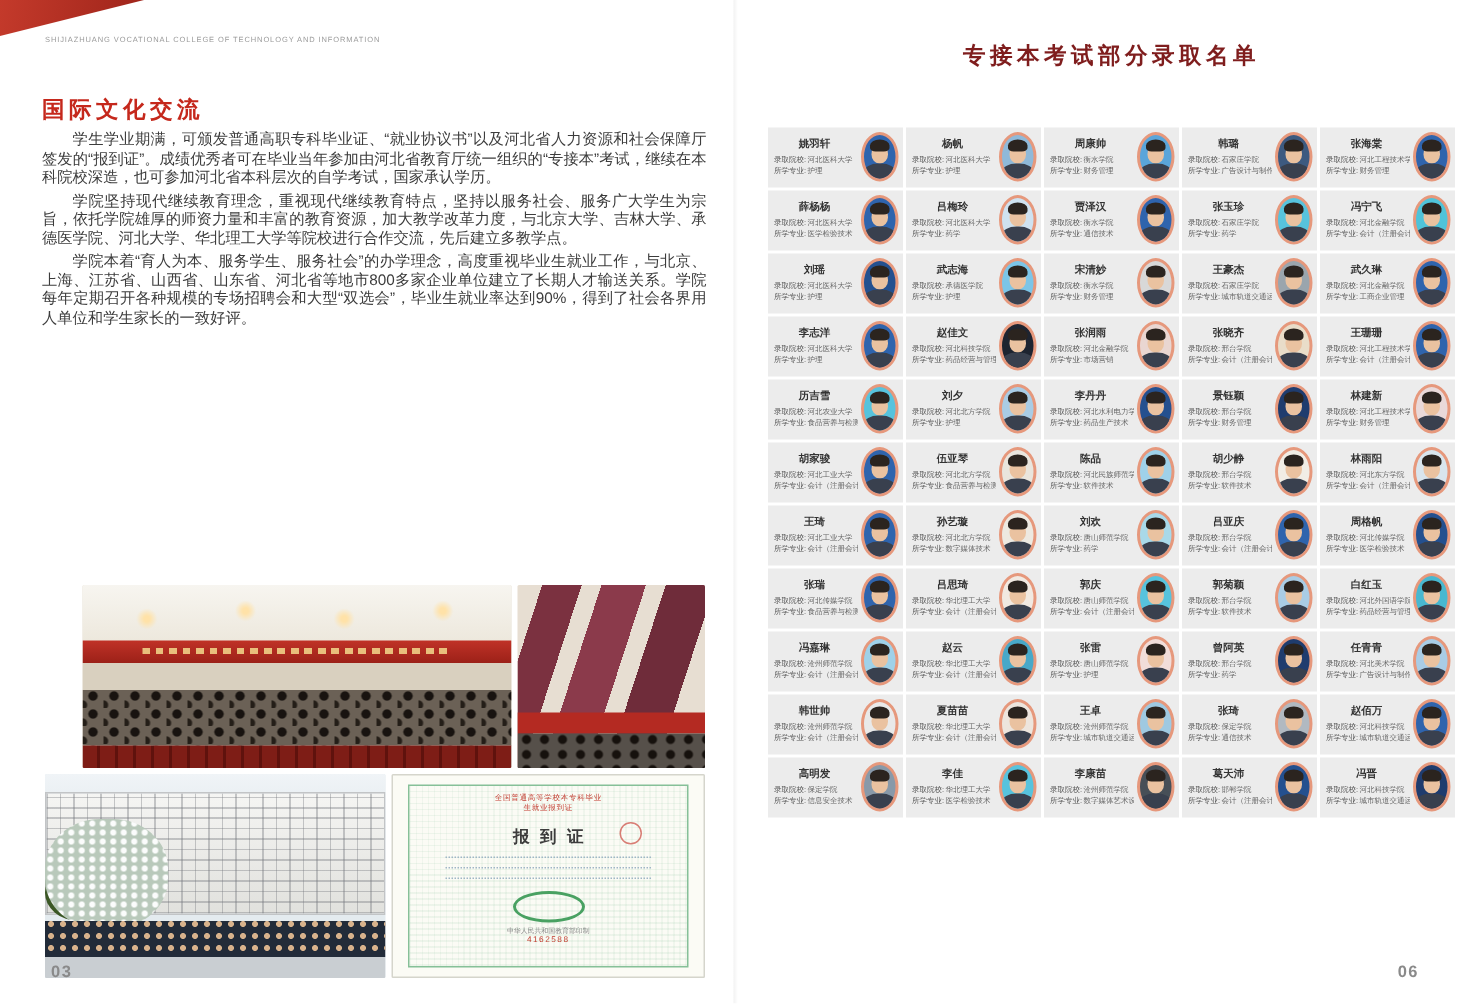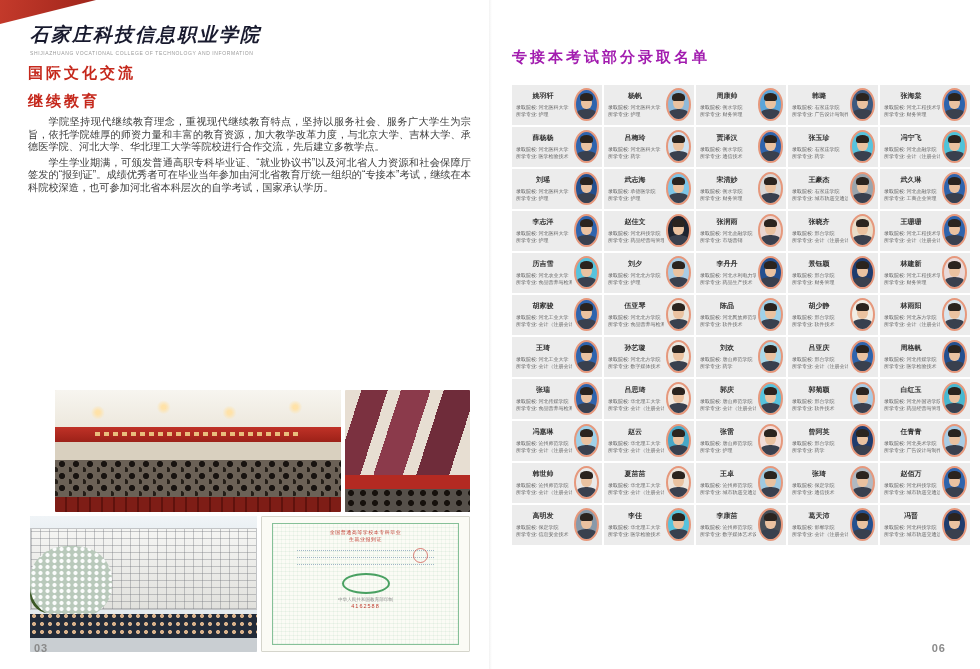--- a/index.html
+++ b/index.html
@@ -72,23 +72,23 @@
   .cert-title{font-family:"Liberation Serif","DejaVu Serif",serif;font-weight:700;font-size:11px;
     letter-spacing:7px;text-indent:7px;color:#3c3c3c;margin:6px 0 2px}
   .cert-line{width:74%;margin:6px auto 0;border-bottom:1px dotted #9fb6c6;height:0}
   .cert-oval{width:48px;height:21px;border:2px solid #49a162;border-radius:50%;margin:8px auto 3px}
   .cert-footer{font-size:4.6px;color:#8a8a8a}
   .cert-serial{font-size:5.5px;color:#c23c30;letter-spacing:1px;margin-top:1px}
   .cert-seal{position:absolute;right:16%;top:20%;width:15px;height:15px;
     border:1.5px solid rgba(200,60,50,.65);border-radius:50%}
 
   
-  .rp-title{position:absolute;left:512px;top:48px;width:458px;text-align:left;
+  .rp-title{position:absolute;left:512px;top:28px;width:458px;text-align:center;
     font-family:"Liberation Serif","DejaVu Serif",serif;font-weight:700;font-size:15px;
-    letter-spacing:3px;color:#a21caf}
+    letter-spacing:3px;color:#7f1d1d}
   .grid{position:absolute;left:512px;top:85px;width:458px;display:grid;
     grid-template-columns:repeat(5,1fr);gap:2px;grid-auto-rows:40px}
   .cell{position:relative;background:#ececec;padding:3px 4px;overflow:hidden}
   .s-name{width:54px;text-align:center;font-size:7px;font-weight:700;color:#333;margin:3px 0 3px}
   .s-info{font-size:5px;line-height:1.32;color:#666;white-space:nowrap;overflow:hidden;max-width:56px}
   .s-info .lbl{color:#555;margin-right:1px}
   .oval{position:absolute;right:3px;top:3px;width:25px;height:33px;border-radius:50%;
     border:2px solid #e6987c;overflow:hidden;background:#2f64ad}
   .oval i{position:absolute;display:block}
   .face{left:50%;top:6px;width:11px;height:13px;margin-left:-5.5px;background:#eac2a0;border-radius:50% 50% 46% 46%}
@@ -97,29 +97,28 @@
   .rp-footer{position:absolute;left:512px;top:556px;width:456px}
 </style>
 </head>
 <body>
 
 <div class="spread">
   <div class="corner"></div>
   <div class="crease"></div>
 
   <div class="brand">
-    <div class="brand-name">石家庄科技信息职业学院</div>
     <div class="brand-en">SHIJIAZHUANG VOCATIONAL COLLEGE OF TECHNOLOGY AND INFORMATION</div>
   </div>
 
   <div class="left-sections">
       <h3 class="sec-title">国际文化交流</h3>
-      <h3 class="sec-title">继续教育</h3>
+      <p class="body-text">学生学业期满，可颁发普通高职专科毕业证、“就业协议书”以及河北省人力资源和社会保障厅签发的“报到证”。成绩优秀者可在毕业当年参加由河北省教育厅统一组织的“专接本”考试，继续在本科院校深造，也可参加河北省本科层次的自学考试，国家承认学历。</p>
       <p class="body-text">学院坚持现代继续教育理念，重视现代继续教育特点，坚持以服务社会、服务广大学生为宗旨，依托学院雄厚的师资力量和丰富的教育资源，加大教学改革力度，与北京大学、吉林大学、承德医学院、河北大学、华北理工大学等院校进行合作交流，先后建立多教学点。</p>
-      <p class="body-text">学生学业期满，可颁发普通高职专科毕业证、“就业协议书”以及河北省人力资源和社会保障厅签发的“报到证”。成绩优秀者可在毕业当年参加由河北省教育厅统一组织的“专接本”考试，继续在本科院校深造，也可参加河北省本科层次的自学考试，国家承认学历。</p>
+      <p class="body-text">学院本着“育人为本、服务学生、服务社会”的办学理念，高度重视毕业生就业工作，与北京、上海、江苏省、山西省、山东省、河北省等地市800多家企业单位建立了长期人才输送关系。学院每年定期召开各种规模的专场招聘会和大型“双选会”，毕业生就业率达到90%，得到了社会各界用人单位和学生家长的一致好评。</p>
     </div>
 
   <div class="photo photo-a">
     <i class="pa-ceiling"></i>
     <i class="pa-banner"></i>
     <i class="pa-wall"></i>
     <i class="pa-crowd"></i>
     <i class="pa-chairs"></i>
   </div>
 
@@ -135,20 +134,21 @@
     <i class="pc-tree-l"></i>
     <i class="pc-tree-m"></i>
     <i class="pc-blossom"></i>
     <i class="pc-crowd"></i>
     <i class="pc-ground"></i>
   </div>
 
   <div class="photo photo-d">
     <div class="cert-inner">
       <div class="cert-head">全国普通高等学校本专科毕业生就业报到证</div>
+      <div class="cert-title">报到证</div>
       <div class="cert-line"></div>
       <div class="cert-line"></div>
       <div class="cert-line"></div>
       <div class="cert-oval"></div>
       <div class="cert-footer">中华人民共和国教育部印制</div>
       <div class="cert-serial">4162588</div>
       <div class="cert-seal"></div>
     </div>
   </div>
 

